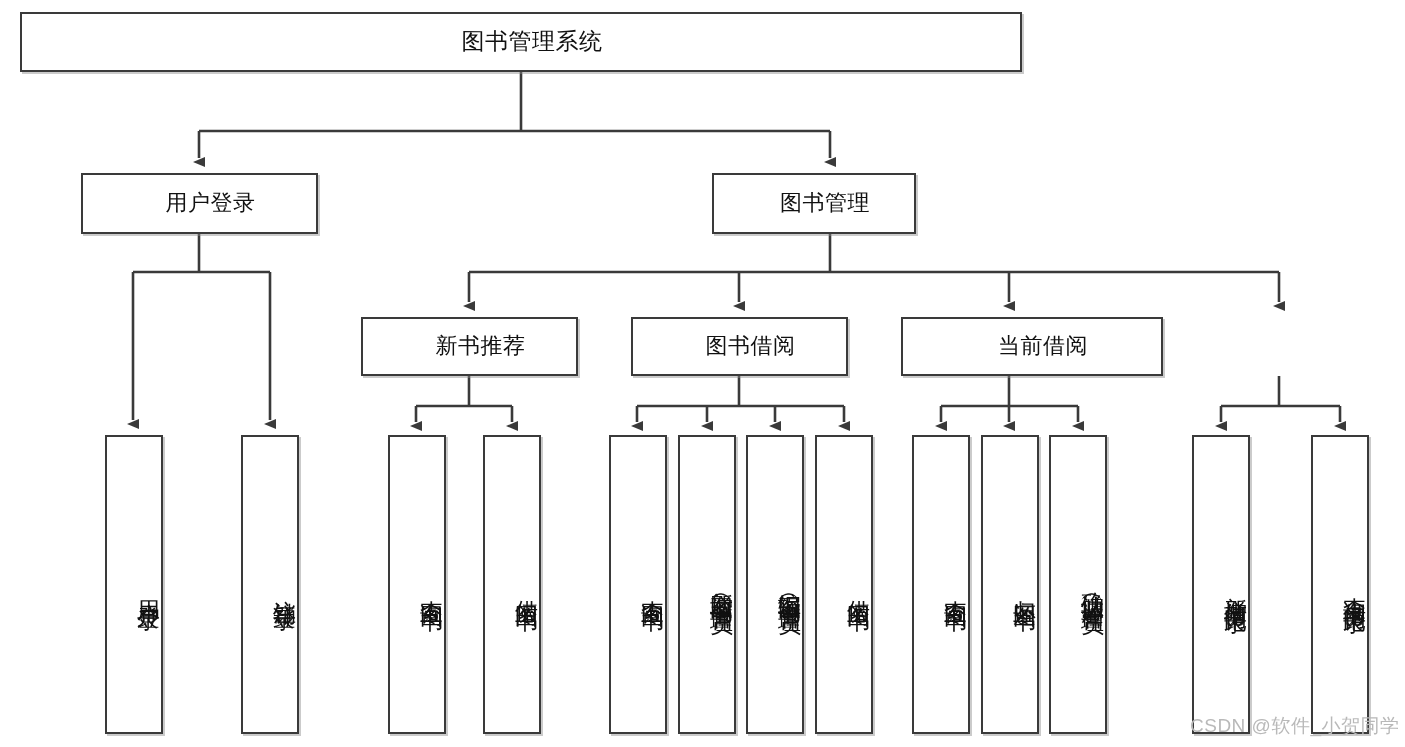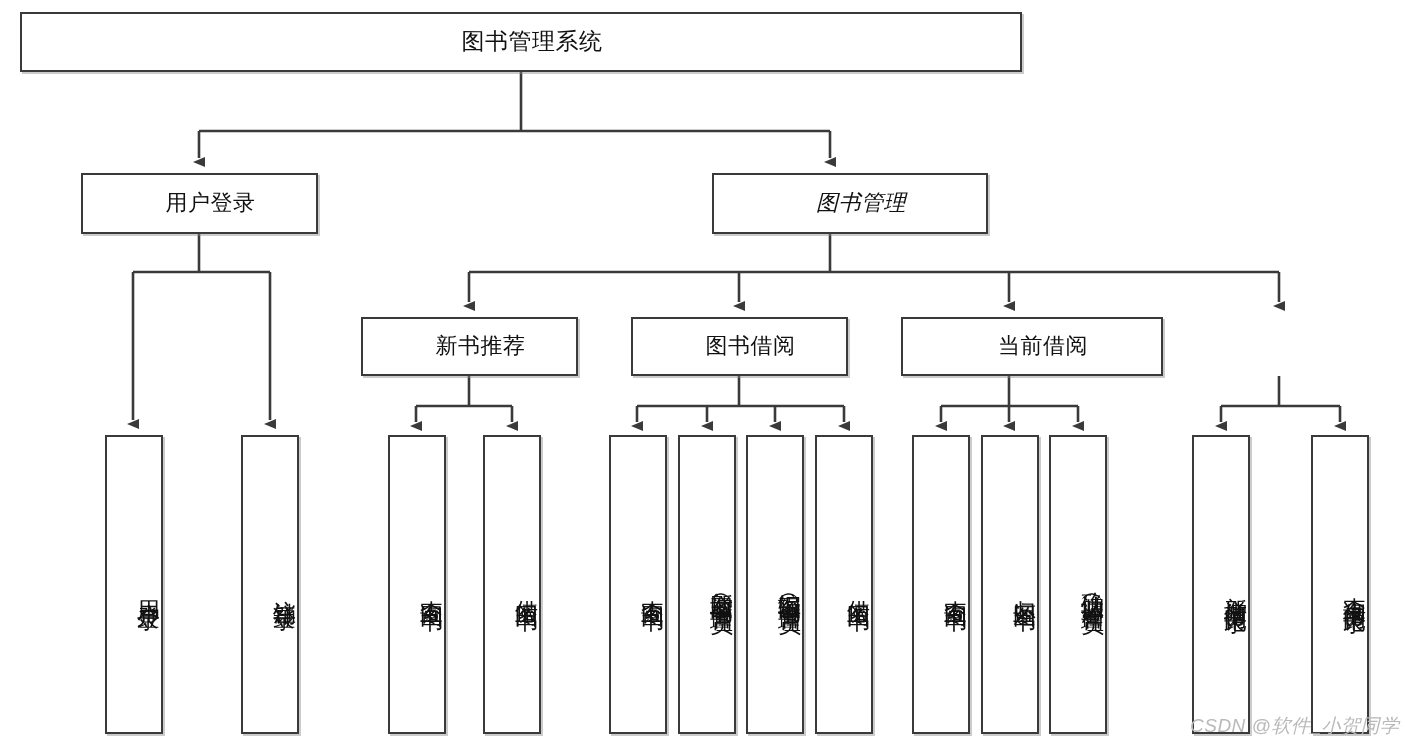--- a/index.html
+++ b/index.html
@@ -55,21 +55,20 @@
     padding-top: 6px;
     align-items: flex-start;
     justify-content: center;
   }
   .watermark {
     position: absolute;
     font-size: 19px;
     color: #b9b9b9;
     white-space: nowrap;
     letter-spacing: 0.5px;
-    font-style: italic;
   }
 </style>
 </head>
 <body>
 
 <div id="canvas">
 
   <svg class="edges" viewBox="0 0 1405 747" xmlns="http://www.w3.org/2000/svg">
     <defs>
       <marker id="arrow" markerWidth="10" markerHeight="12" refX="1" refY="6" orient="auto" markerUnits="userSpaceOnUse">
@@ -117,21 +116,21 @@
       <path d="M1221,406 L1340,406"></path>
       <path d="M1221,406 L1221,422" marker-end="url(#arrow)"></path>
       <path d="M1340,406 L1340,422" marker-end="url(#arrow)"></path>
     </g>
   </svg>
 
   <div class="node node-h node-root" style="left:20px; top:12px; width:1002px; height:60px;">图书管理系统</div>
 
   <div class="node node-h" style="left:81px; top:173px; width:237px; height:61px;">用户登录</div>
 
-  <div class="node node-h" style="left:712px; top:173px; width:276px; height:61px;font-style:italic;">图书管理</div>
+  <div class="node node-h" style="left:712px; top:173px; width:204px; height:61px;">图书管理</div>
 
   <div class="node node-h" style="left:361px; top:317px; width:217px; height:59px;">新书推荐</div>
 
   <div class="node node-h" style="left:631px; top:317px; width:217px; height:59px;">图书借阅</div>
 
   <div class="node node-h" style="left:901px; top:317px; width:262px; height:59px;">当前借阅</div>
 
 
   <div class="node node-v" style="left:105px; top:435px; width:58px; height:299px;">用户登录</div>
 

